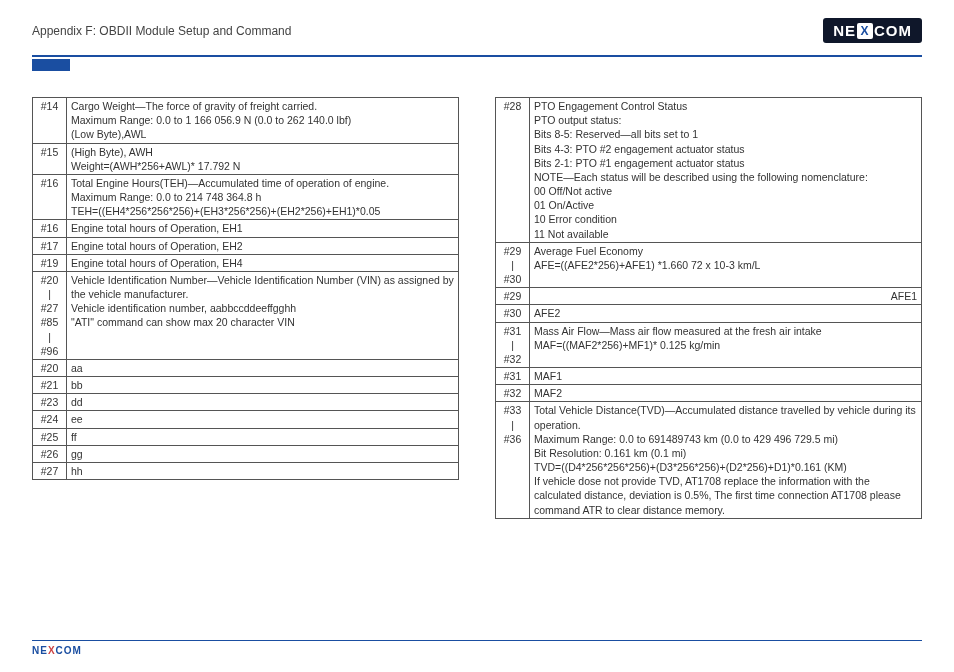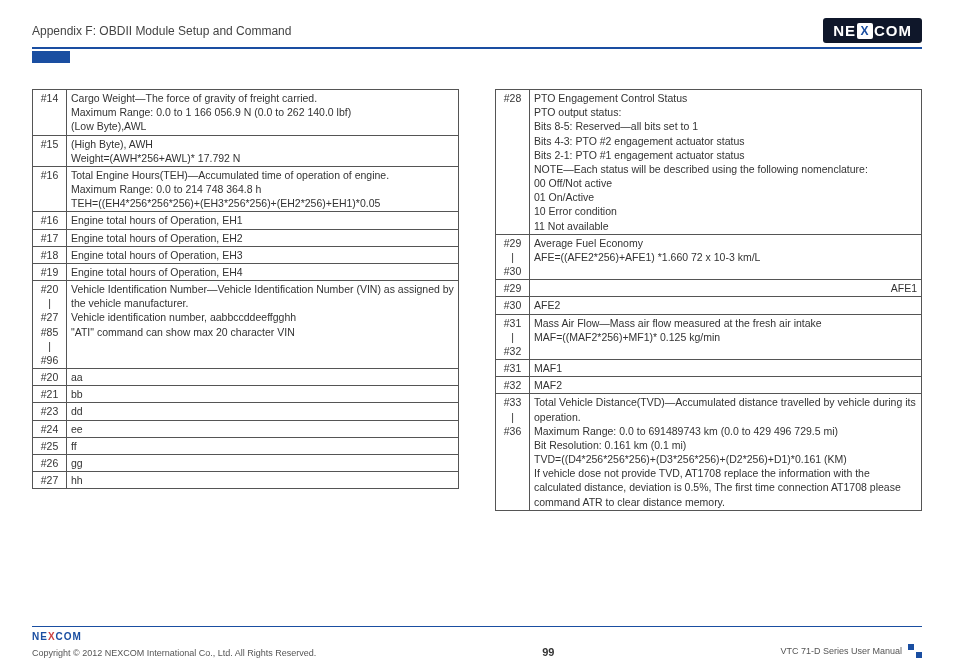--- a/index.html
+++ b/index.html
@@ -11,21 +11,21 @@
     font-size: 11px;
     color: #333;
     position: relative;
     padding: 18px 32px 0 32px;
   }
   .header {
     display: flex;
     justify-content: space-between;
     align-items: center;
     border-bottom: 2px solid #1a4ea1;
-    padding-bottom: 4px;
+    padding-bottom: 12px;
     margin-bottom: 4px;
   }
   .header-title { font-size: 12px; color: #444; }
   .logo {
     background: #0f172a;
     color: #fff;
     font-weight: bold;
     font-size: 15px;
     padding: 4px 10px;
     border-radius: 3px;
@@ -133,24 +133,20 @@
 Maximum Range: 0.0 to 214 748 364.8 h
 TEH=((EH4*256*256*256)+(EH3*256*256)+(EH2*256)+EH1)*0.05</td>
           </tr>
           <tr>
             <td class="idx">#16</td>
             <td style="white-space: pre-line;">Engine total hours of Operation, EH1</td>
           </tr>
           <tr>
             <td class="idx">#17</td>
             <td style="white-space: pre-line;">Engine total hours of Operation, EH2</td>
-          </tr>
-          <tr>
-            <td class="idx">#18</td>
-            <td style="white-space: pre-line;">Engine total hours of Operation, EH3</td>
           </tr>
           <tr>
             <td class="idx">#19</td>
             <td style="white-space: pre-line;">Engine total hours of Operation, EH4</td>
           </tr>
           <tr>
             <td class="idx">#20
 |
 #27
 #85
@@ -247,21 +243,13 @@
 TVD=((D4*256*256*256)+(D3*256*256)+(D2*256)+D1)*0.161 (KM)
 If vehicle dose not provide TVD, AT1708 replace the information with the calculated distance, deviation is 0.5%, The first time connection AT1708 please command ATR to clear distance memory.</td>
           </tr>
         </tbody>
       </table>
   </div>
 </div>
 
 <div class="footer">
   <div class="footer-logo">NE<span style="color:#c44">X</span>COM</div>
-  <div class="footer-row">
-    <span>Copyright © 2012 NEXCOM International Co., Ltd. All Rights Reserved.</span>
-    <span class="pnum">99</span>
-    <span style="display:flex;align-items:center;gap:6px">
-      <span>VTC 71-D Series User Manual</span>
-      <span class="sq"></span>
-    </span>
-  </div>
 </div>
 
 </body></html>

